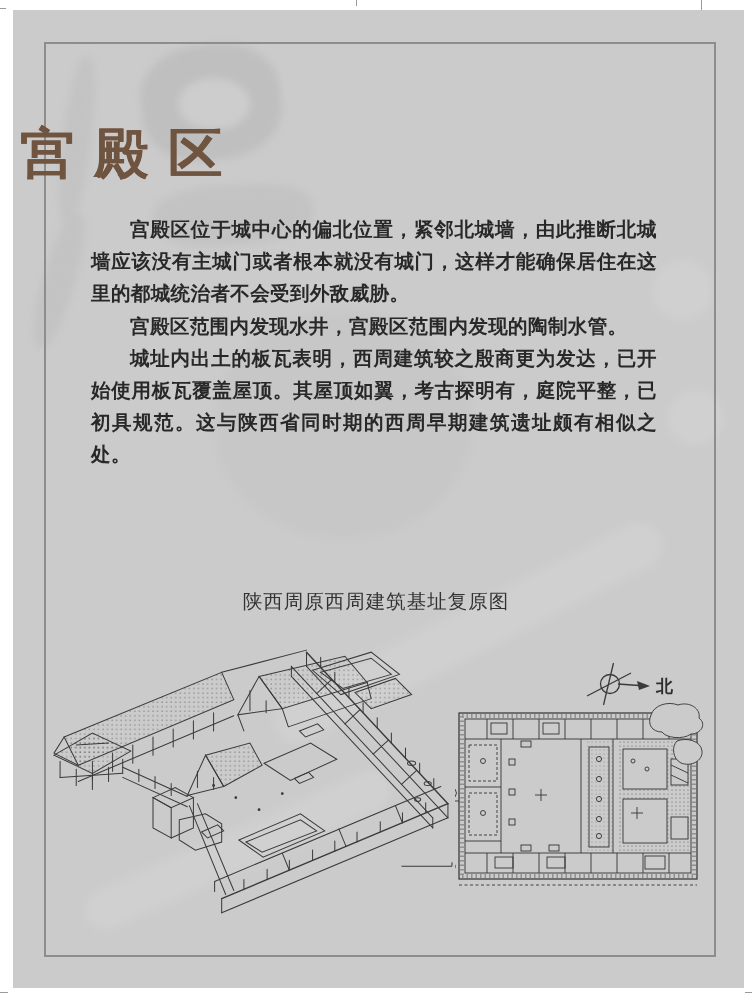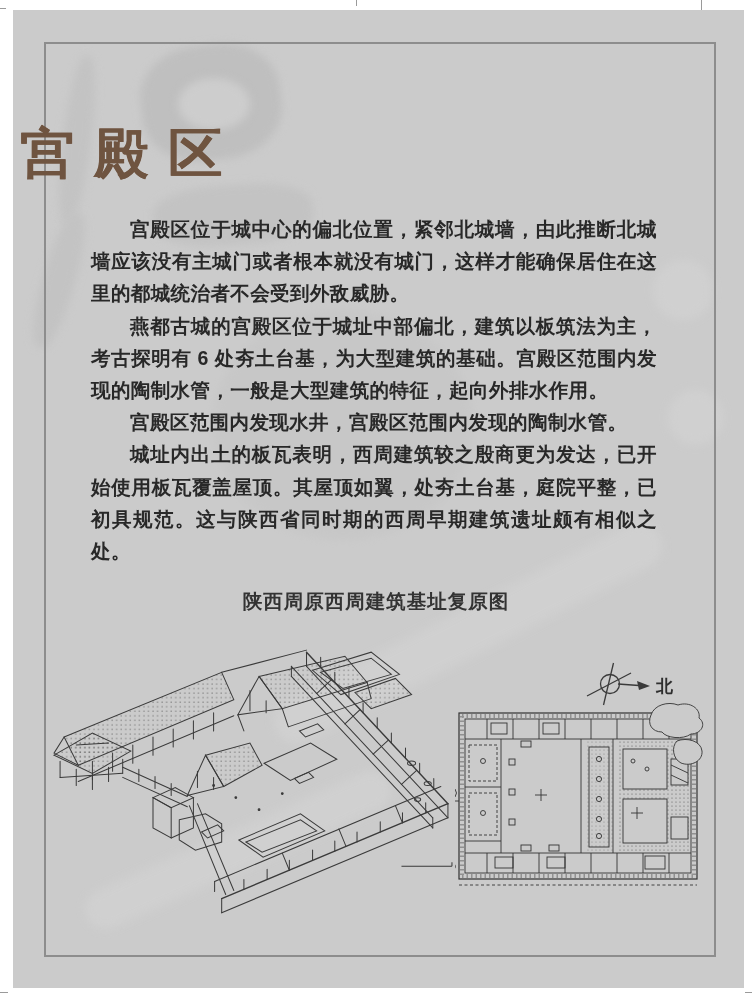--- a/index.html
+++ b/index.html
@@ -13,21 +13,21 @@
   .wm.mid{background:#c3c3c3;}
   .wm.hole{background:#cdcdcd;}
   .wm.light{background:#d3d3d3;opacity:.65;}
   .title{position:absolute;left:0;top:118px;width:752px;text-align:left;
          font-size:54px;font-weight:800;letter-spacing:20px;padding-left:20px;box-sizing:border-box;
          color:#6f5440;text-shadow:0.6px 0 0 #6f5440;}
   .bodytext{position:absolute;left:91px;top:213px;width:566px;color:#282828;}
   .bodytext p{margin:0;font-size:19.5px;line-height:32.2px;font-weight:600;
               text-align:justify;text-indent:2em;letter-spacing:0.4px;}
   .caption{position:absolute;left:46px;top:588px;width:660px;text-align:center;
-           font-size:19.5px;font-weight:700;color:#333333;letter-spacing:1px;}
+           font-size:19.5px;font-weight:400;color:#333333;letter-spacing:1px;}
   .figure{position:absolute;left:0;top:0;width:752px;height:1000px;}
   svg{display:block;}
   .crop{position:absolute;background:#9a9a9a;}
 </style>
 </head>
 <body>
 
 <div class="page">
 
   <div class="crop" style="left:356px;top:0;width:1px;height:6px;"></div>
@@ -49,23 +49,22 @@
     <div class="wm light" style="left:640px;top:250px;width:60px;height:60px;border-radius:50%;"></div>
     <div class="wm light" style="left:655px;top:380px;width:55px;height:55px;border-radius:50%;"></div>
 
     <div class="frame"></div>
   </div>
 
   <div class="title">宫殿区</div>
 
   <div class="bodytext">
     <p>宫殿区位于城中心的偏北位置，紧邻北城墙，由此推断北城墙应该没有主城门或者根本就没有城门，这样才能确保居住在这里的都城统治者不会受到外敌威胁。</p>
-    <p>燕都古城的宫殿区位于城址中部偏北，建筑以板筑法为主，考古探明有 6 处夯土台基，为大型建筑的基础。宫殿区范围内发现的陶制水管，一般是大型建筑的特征，起向外排水作用。</p>
     <p>宫殿区范围内发现水井，宫殿区范围内发现的陶制水管。</p>
-    <p>城址内出土的板瓦表明，西周建筑较之殷商更为发达，已开始使用板瓦覆盖屋顶。其屋顶如翼，处夯土台基，庭院平整，已初具规范。这与陕西省同时期的西周早期建筑遗址颇有相似之处。</p>
+    <p>城址内出土的板瓦表明，西周建筑较之殷商更为发达，已开始使用板瓦覆盖屋顶。其屋顶如翼，考古探明有，庭院平整，已初具规范。这与陕西省同时期的西周早期建筑遗址颇有相似之处。</p>
   </div>
 
   <div class="caption">陕西周原西周建筑基址复原图</div>
 
   <div class="figure">
 
     <svg style="position:absolute;left:580px;top:658px;" width="105" height="52" viewBox="0 0 105 52">
       <g stroke="#3a3a3a" stroke-width="1.3" fill="none">
         <circle cx="30" cy="26" r="9.5"></circle>
         <path d="M33.5,5 L23.5,47"></path>

